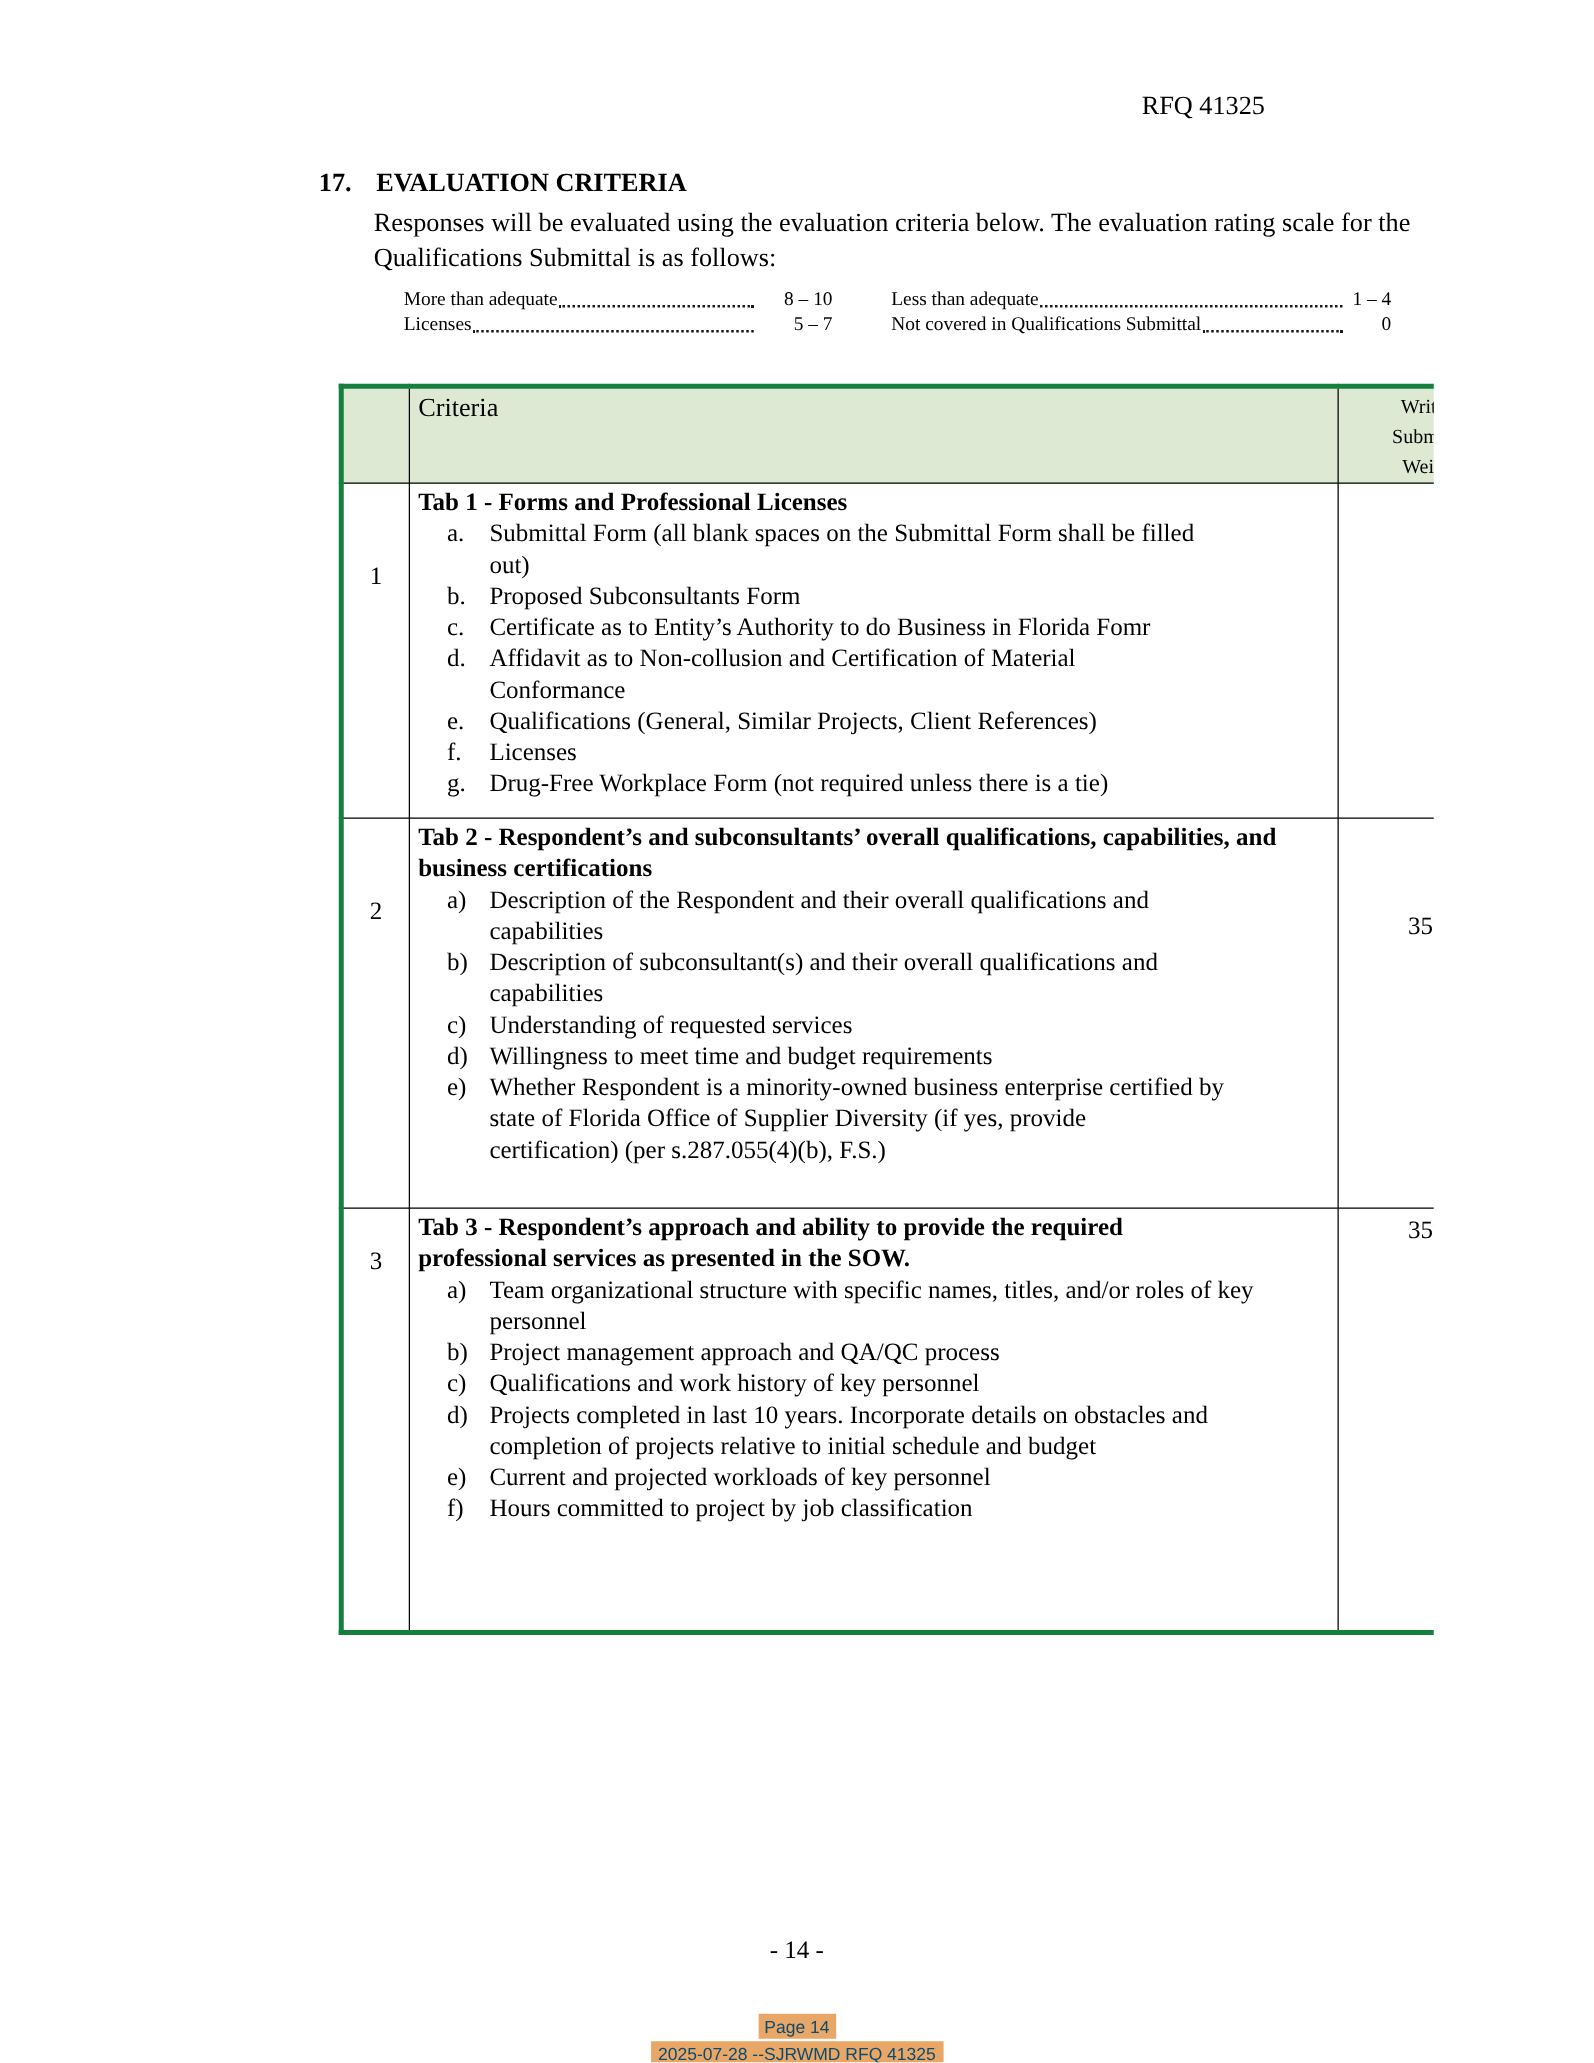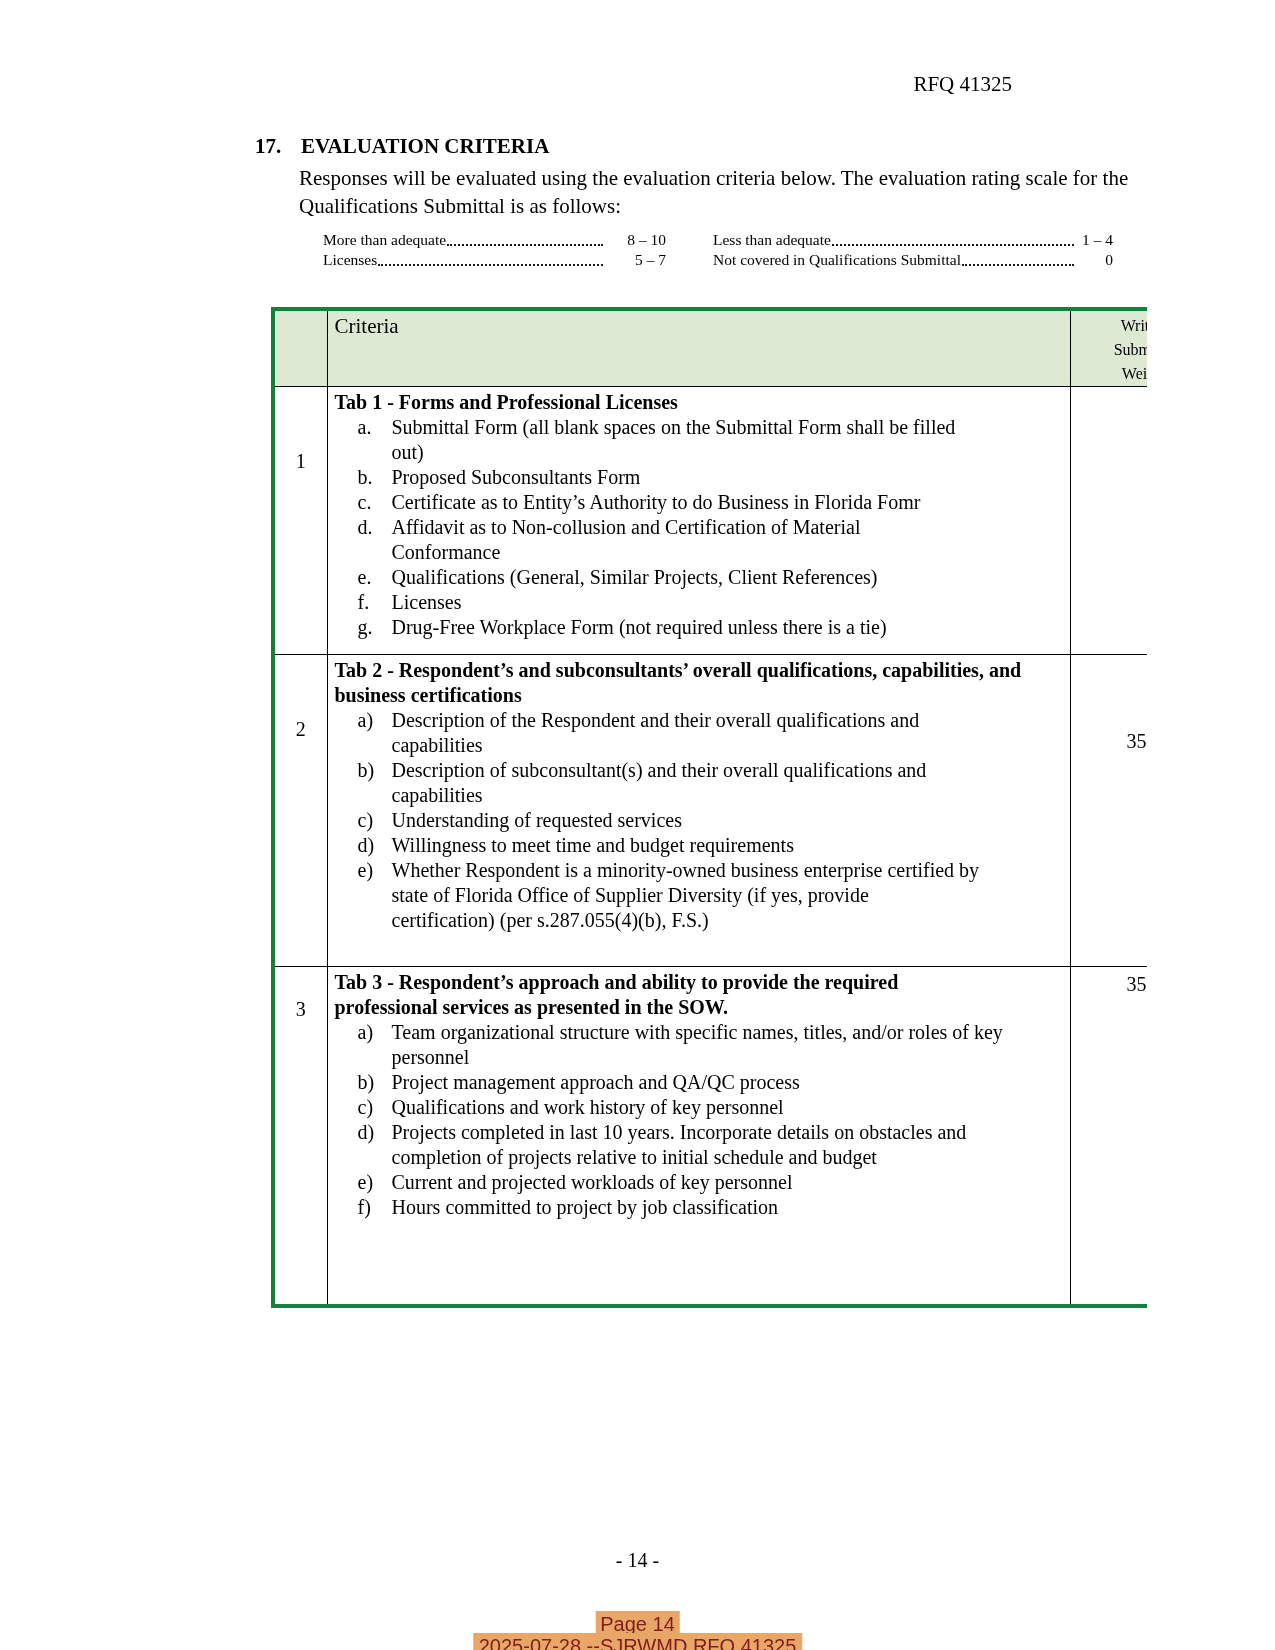--- a/index.html
+++ b/index.html
@@ -79,22 +79,22 @@
   .item { display:flex; }
   .item .marker { flex:none; width:34px; margin-left:23px; }
   .item .itext { flex:1; white-space:pre-line; }
   
   .page-num {
     position:absolute; left:0; top:1549px; width:100%;
     text-align:center; font-size:20px;
   }
   .stamp {
     position:absolute; left:50%; transform:translateX(-50%);
-    background:#e9a767; color:#7f1d1d;
-    font-family:"Liberation Sans", sans-serif; font-size:20px;
+    background:#e9a767; color:#0c4a6e;
+    font-family:"Liberation Sans", sans-serif; font-size:14px;
     white-space:nowrap;
     text-align:center;
   }
   .stamp-page { top:1611px; padding:2px 5px; }
   .stamp-date { top:1633px; padding:2px 6px; }
 </style>
 </head>
 <body>
 
 <div class="page">

